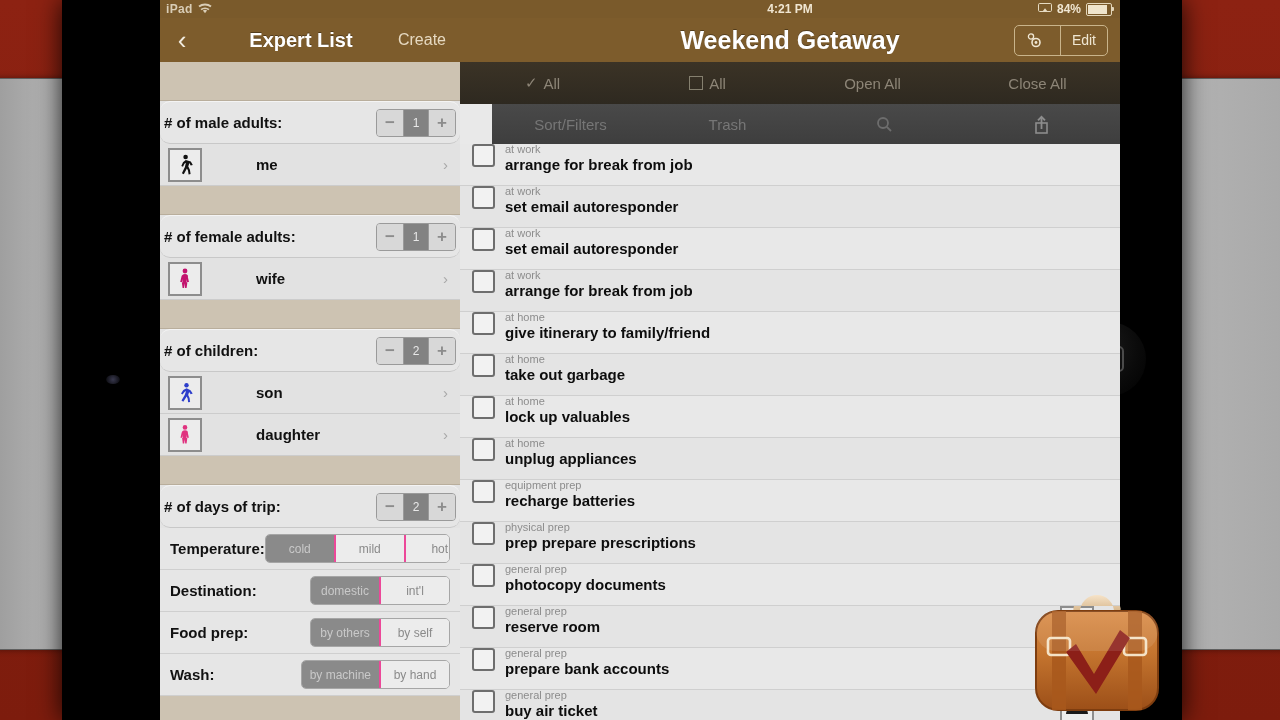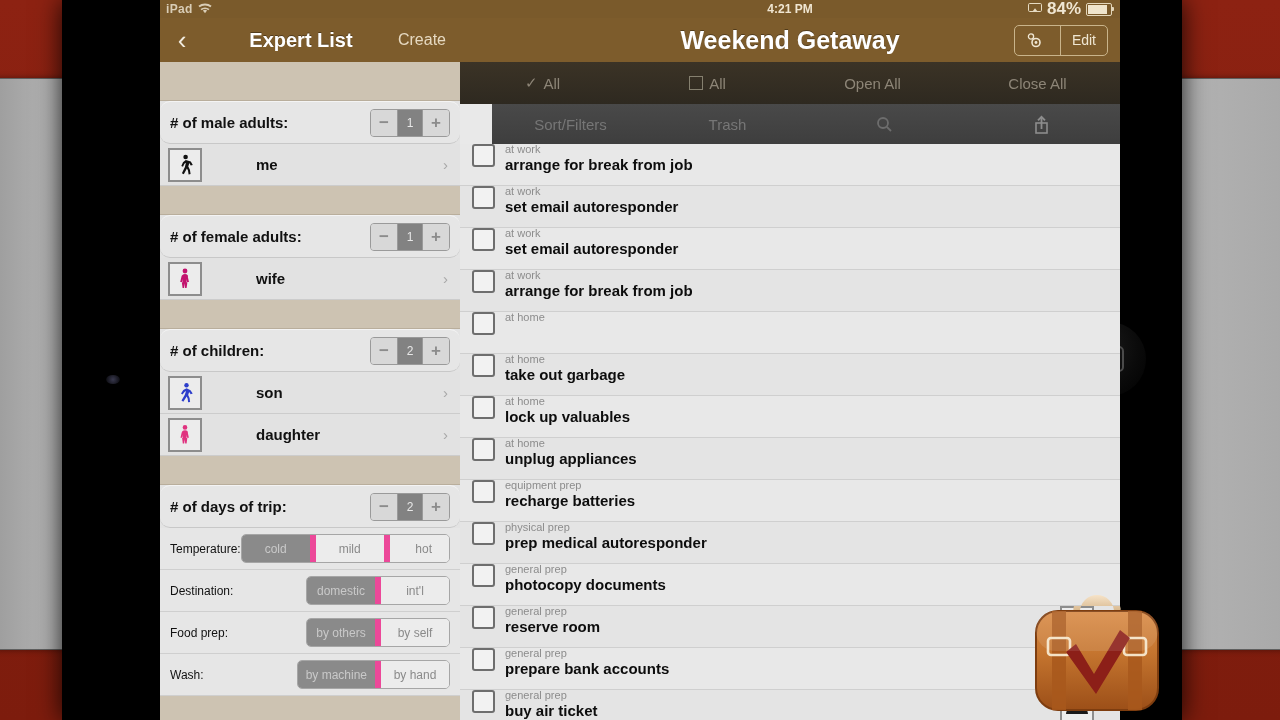--- a/index.html
+++ b/index.html
@@ -54,55 +54,55 @@
   .sb-status .txt{font-size:12px;color:#d9cdb6;font-weight:bold;letter-spacing:.3px;}
   .wifi{margin-left:5px;display:inline-block;}
   .sb-nav{height:44px;background:#7d5c2c;display:flex;align-items:center;position:relative;}
   .sb-back{width:44px;text-align:center;font-size:26px;color:#f2ece0;line-height:1;font-weight:300;cursor:pointer;}
   .sb-title{flex:1;text-align:center;font-size:20px;font-weight:bold;color:#fff;text-shadow:0 -1px 0 rgba(0,0,0,.35);}
   .sb-create{padding-right:14px;font-size:16px;color:#e6d9c1;cursor:pointer;}
   .sb-gap{height:38px;background:#cdc3b2;border-bottom:1px solid #b9ae9c;}
   .sb-gap.small{height:28px;}
   .sb-block{background:#e3e3e3;}
   .sb-count{
-    height:41px;display:flex;align-items:center;padding:0 10px;
+    height:41px;display:flex;align-items:center;padding:0 4px;
     background:#e6e6e6;border-bottom:1px solid #c8c8c8;border-top:1px solid #f4f4f4;border-radius:10px;
   }
   .sb-count .lbl{flex:1;font-size:15px;font-weight:bold;color:#111;}
   .stepper{display:flex;width:78px;height:26px;border:1px solid #9a9a9a;border-radius:4px;overflow:hidden;background:#dcdcdc;}
   .stepper .sg{flex:0 0 26px;display:flex;align-items:center;justify-content:center;background:#d8d8d8;color:#8c8c8c;font-size:17px;font-weight:bold;cursor:pointer;}
   .stepper .val{flex:1;display:flex;align-items:center;justify-content:center;background:#828282;color:#e8e8e8;font-size:12px;border-left:1px solid #9a9a9a;border-right:1px solid #9a9a9a;}
   .sb-person{
     height:41px;display:flex;align-items:center;padding:0 8px;
     background:#e2e2e2;border-bottom:1px solid #cccccc;cursor:pointer;gap:40px;
   }
   .p-icon{width:30px;height:30px;border:2px solid #8d8d8d;background:#ececec;display:flex;align-items:center;justify-content:center;}
   .p-name{flex:1;margin-left:14px;font-size:15px;font-weight:bold;color:#111;}
   .chev{color:#a8a8a8;font-size:15px;padding-right:4px;}
   .sb-seg-row{
     height:41px;display:flex;align-items:center;padding:0 10px;
     background:#e6e6e6;border-bottom:1px solid #cfcfcf;
   }
-  .sb-seg-row .lbl{flex:1;font-size:12px;font-weight:normal;color:#111;}
+  .sb-seg-row .lbl{flex:1;font-size:15px;font-weight:bold;color:#111;}
   .seg{display:flex;border:1px solid #a6a6a6;border-radius:5px;overflow:hidden;height:27px;}
   .seg .s{
     display:flex;align-items:center;justify-content:center;
     font-size:12px;color:#8a8a8a;background:#ececec;min-width:52px;padding:0 8px;
-    border-left:6px solid #ec4899;cursor:pointer;
+    border-left:2px solid #ec4899;cursor:pointer;
   }
   .seg .s:first-child{border-left:none;}
   .seg .s.on{background:#8a8a8a;color:#c9c9c9;}
   .sb-bottom-gap{height:40px;background:#cdc3b2;}
 
   
   #main{flex:1;position:relative;background:#e9e9e9;overflow:hidden;}
   .m-status{height:18px;background:#7a5a2b;display:flex;align-items:center;justify-content:center;position:relative;}
   .m-status .clock{font-size:12px;color:#f0e6d2;font-weight:bold;}
   .m-status .right{position:absolute;right:8px;display:flex;align-items:center;gap:5px;}
-  .m-status .pct{font-size:17px;color:#f0e6d2;font-weight:bold;}
+  .m-status .pct{font-size:12px;color:#f0e6d2;font-weight:bold;}
   .batt{width:24px;height:11px;border:1px solid #e3d6ba;border-radius:2px;position:relative;}
   .batt i{position:absolute;left:1px;top:1px;bottom:1px;width:80%;background:#efe4cc;display:block;}
   .batt:after{content:"";position:absolute;right:-3px;top:3px;width:2px;height:4px;background:#e3d6ba;border-radius:0 1px 1px 0;}
   .m-nav{height:44px;background:#7d5c2c;display:flex;align-items:center;position:relative;}
   .m-title{flex:1;text-align:center;font-size:25px;font-weight:bold;color:#fff;text-shadow:0 -1px 0 rgba(0,0,0,.35);}
   .m-right{position:absolute;right:12px;display:flex;border:1px solid #c9b48b;border-radius:5px;overflow:hidden;height:29px;}
   .m-right .b{display:flex;align-items:center;justify-content:center;padding:0 11px;color:#efe6d2;font-size:14px;cursor:pointer;}
   .m-right .b+.b{border-left:1px solid #c9b48b;margin-left:6px;}
 
   
@@ -384,20 +384,21 @@
               <span class="rtext">
                 <span class="rcat">at work</span>
                 <span class="rname">arrange for break from job</span>
               </span>
               <span class="bx"></span>
             </div>
             <div class="row">
               <span class="cb"></span>
               <span class="rtext">
                 <span class="rcat">at home</span>
+                <span class="rname">give itinerary to family/friend</span>
               </span>
               <span class="bx"></span>
             </div>
             <div class="row">
               <span class="cb"></span>
               <span class="rtext">
                 <span class="rcat">at home</span>
                 <span class="rname">take out garbage</span>
               </span>
               <span class="bx"></span>
@@ -423,21 +424,21 @@
               <span class="rtext">
                 <span class="rcat">equipment prep</span>
                 <span class="rname">recharge batteries</span>
               </span>
               <span class="bx"></span>
             </div>
             <div class="row">
               <span class="cb"></span>
               <span class="rtext">
                 <span class="rcat">physical prep</span>
-                <span class="rname">prep medical autoresponder</span>
+                <span class="rname">prep prepare prescriptions</span>
               </span>
               <span class="bx"></span>
             </div>
             <div class="row">
               <span class="cb"></span>
               <span class="rtext">
                 <span class="rcat">general prep</span>
                 <span class="rname">photocopy documents</span>
               </span>
               <span class="bx"></span>

